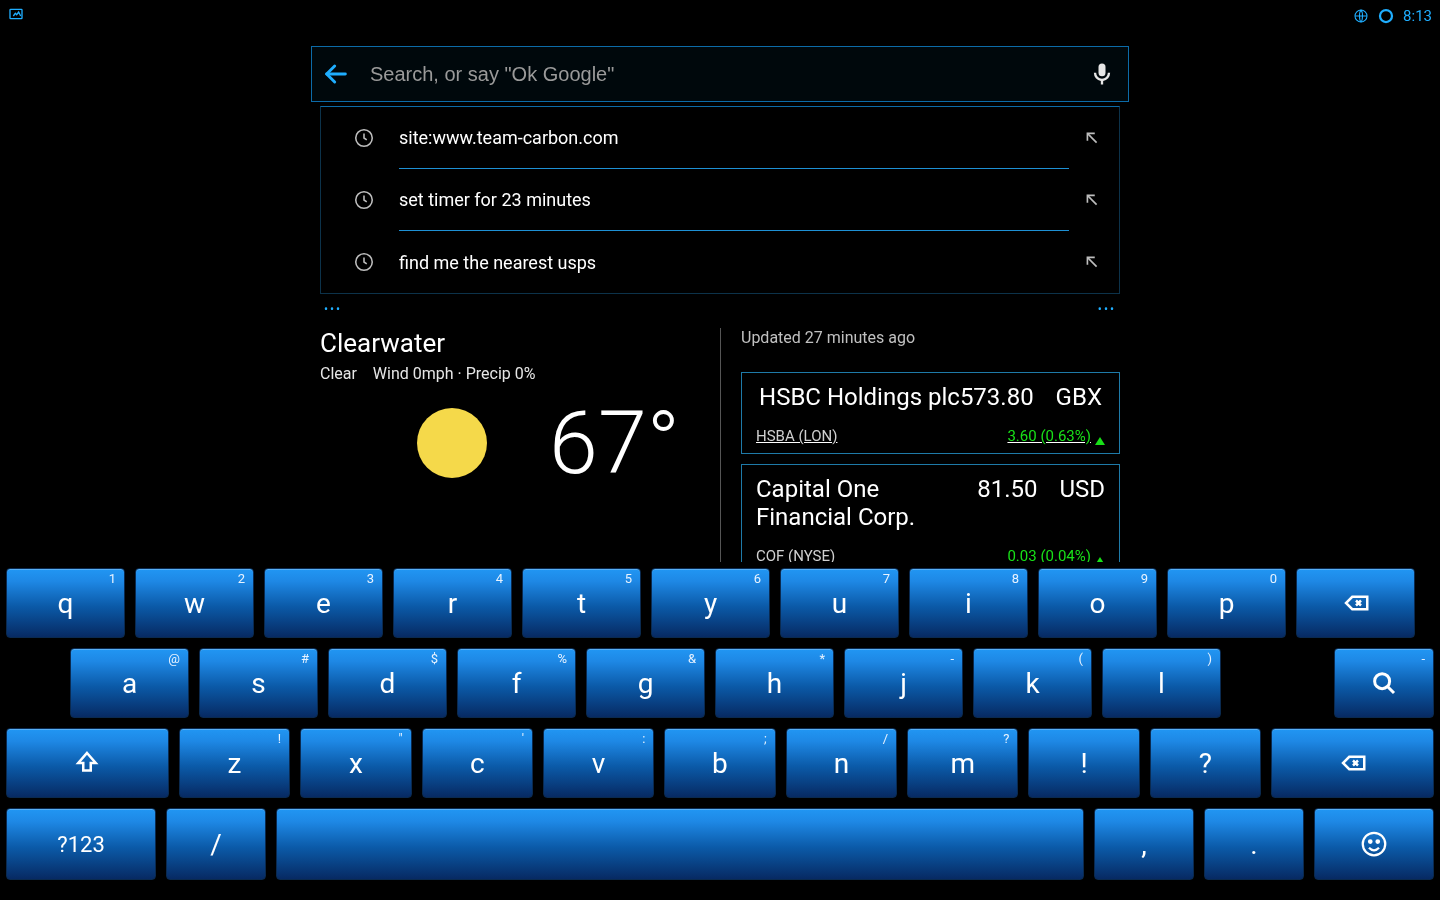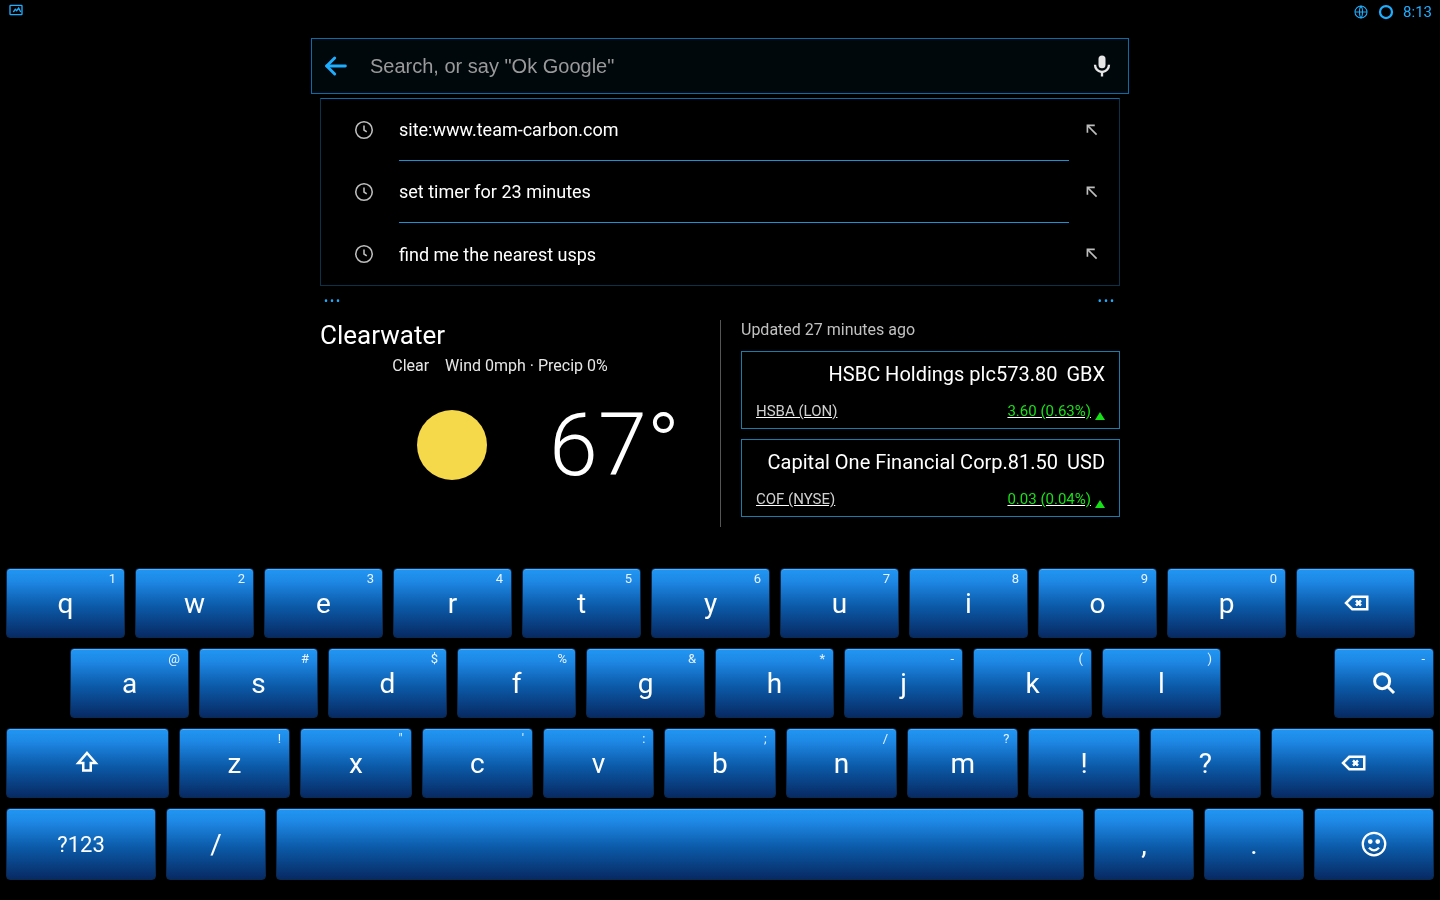--- a/index.html
+++ b/index.html
@@ -1,19 +1,19 @@
 <!DOCTYPE html>
 <html><head>
 <meta charset="utf-8">
 <style>
   * { box-sizing: border-box; margin: 0; padding: 0; }
   html, body { width: 1440px; height: 900px; background: #000; font-family: "Roboto", "Segoe UI", Arial, sans-serif; color: #fff; overflow: hidden; }
 
   
-  .statusbar { height: 24px; display: flex; justify-content: space-between; align-items: center; padding: 8px 8px; font-size: 15px; }
+  .statusbar { height: 24px; display: flex; justify-content: space-between; align-items: center; padding: 16px 8px; font-size: 15px; }
   .statusbar .right { display: flex; align-items: center; gap: 8px; color: #1faeff; }
   .statusbar .sbicon { display:inline-flex; width:16px; height:16px; align-items:center; justify-content:center; }
   .statusbar .clock { color:#1faeff; font-size: 15px; }
 
   
   .search-wrap { width: 818px; margin: 14px auto 0 auto; }
   .searchbar { height: 56px; border: 1px solid #0c6ba8; background: rgba(0,40,60,0.2); display: flex; align-items: center; padding: 0 12px 0 8px; }
   .back-arrow { width: 32px; height: 32px; display:flex; align-items:center; justify-content:center; color:#1faeff; }
   .search-input { flex:1; background: transparent; border: 0; outline: none; color:#fff; font-size: 20px; padding-left: 18px; caret-color:#1faeff; }
   .search-input::placeholder { color: #9a9a9a; }
@@ -28,31 +28,31 @@
   .sugg .go { width:22px; height:22px; color:#bdbdbd; margin-left: 12px; display:flex; }
 
   
   .dotsrow { width: 800px; margin: 8px auto 0 auto; display:flex; justify-content: space-between; padding: 0 4px; }
   .dots { color:#1faeff; font-size: 12px; letter-spacing: 2px; }
 
   
   .cards { width: 800px; margin: 12px auto 0 auto; display:flex; gap: 40px; }
   .weather { width: 360px; }
   .weather h2 { font-weight: 400; font-size: 26px; margin-bottom: 6px; }
-  .weather .sub { font-size: 16px; color:#e6e6e6; margin-bottom: 26px; text-align: center; }
+  .weather .sub { font-size: 16px; color:#e6e6e6; margin-bottom: 16px; }
   .weather .bigrow { display:flex; align-items:center; margin-top: 2px; justify-content: flex-end; }
   .sun { width: 70px; height: 70px; border-radius: 50%; background:#f5d94a; margin-left: 28px; margin-right: 62px; }
   .temp { font-size: 88px; font-weight: 300; line-height: 1; }
 
   .stocks { flex:1; border-left: 1px solid #555; padding-left: 20px; }
   .stocks h2 { font-weight: 400; font-size: 26px; margin-bottom: 6px; }
-  .stocks .sub { font-size: 16px; color:#c0c0c0; margin-bottom: 12px; }
+  .stocks .sub { font-size: 16px; color:#c0c0c0; margin-bottom: 25px; }
   .stock-card { border: 1px solid #1e7aa8; padding: 10px 14px 8px 14px; margin-bottom: 10px; }
-  .stock-row1 { display:flex; justify-content: flex-end; font-size: 20px; }
-  .stock-row1 .price { display:flex; gap:2px; }
+  .stock-row1 { display:flex; justify-content: center; font-size: 24px; }
+  .stock-row1 .price { display:flex; gap:8px; }
   .stock-row2 { display:flex; justify-content: space-between; font-size: 15px; margin-top: 16px; align-items:center;text-decoration:underline;}
   .stock-row2 .sym { color:#d0d0d0; }
   .stock-row2 .chg { color:#18e018; display:flex; align-items:flex-end; gap:4px; }
   .uparrow { width:0; height:0; border-left:5px solid transparent; border-right:5px solid transparent; border-bottom:8px solid #18e018; }
 
   
   .keyboard { position:absolute; bottom:0; left:0; right:0; height: 338px; background:#000; padding-top: 6px; }
   .krow { display:flex; gap: 10px; padding: 0 6px; margin-bottom: 10px; }
   .krow.r1 .key { width: 119px; }
   .krow.r2 { padding-left: 70px; }

